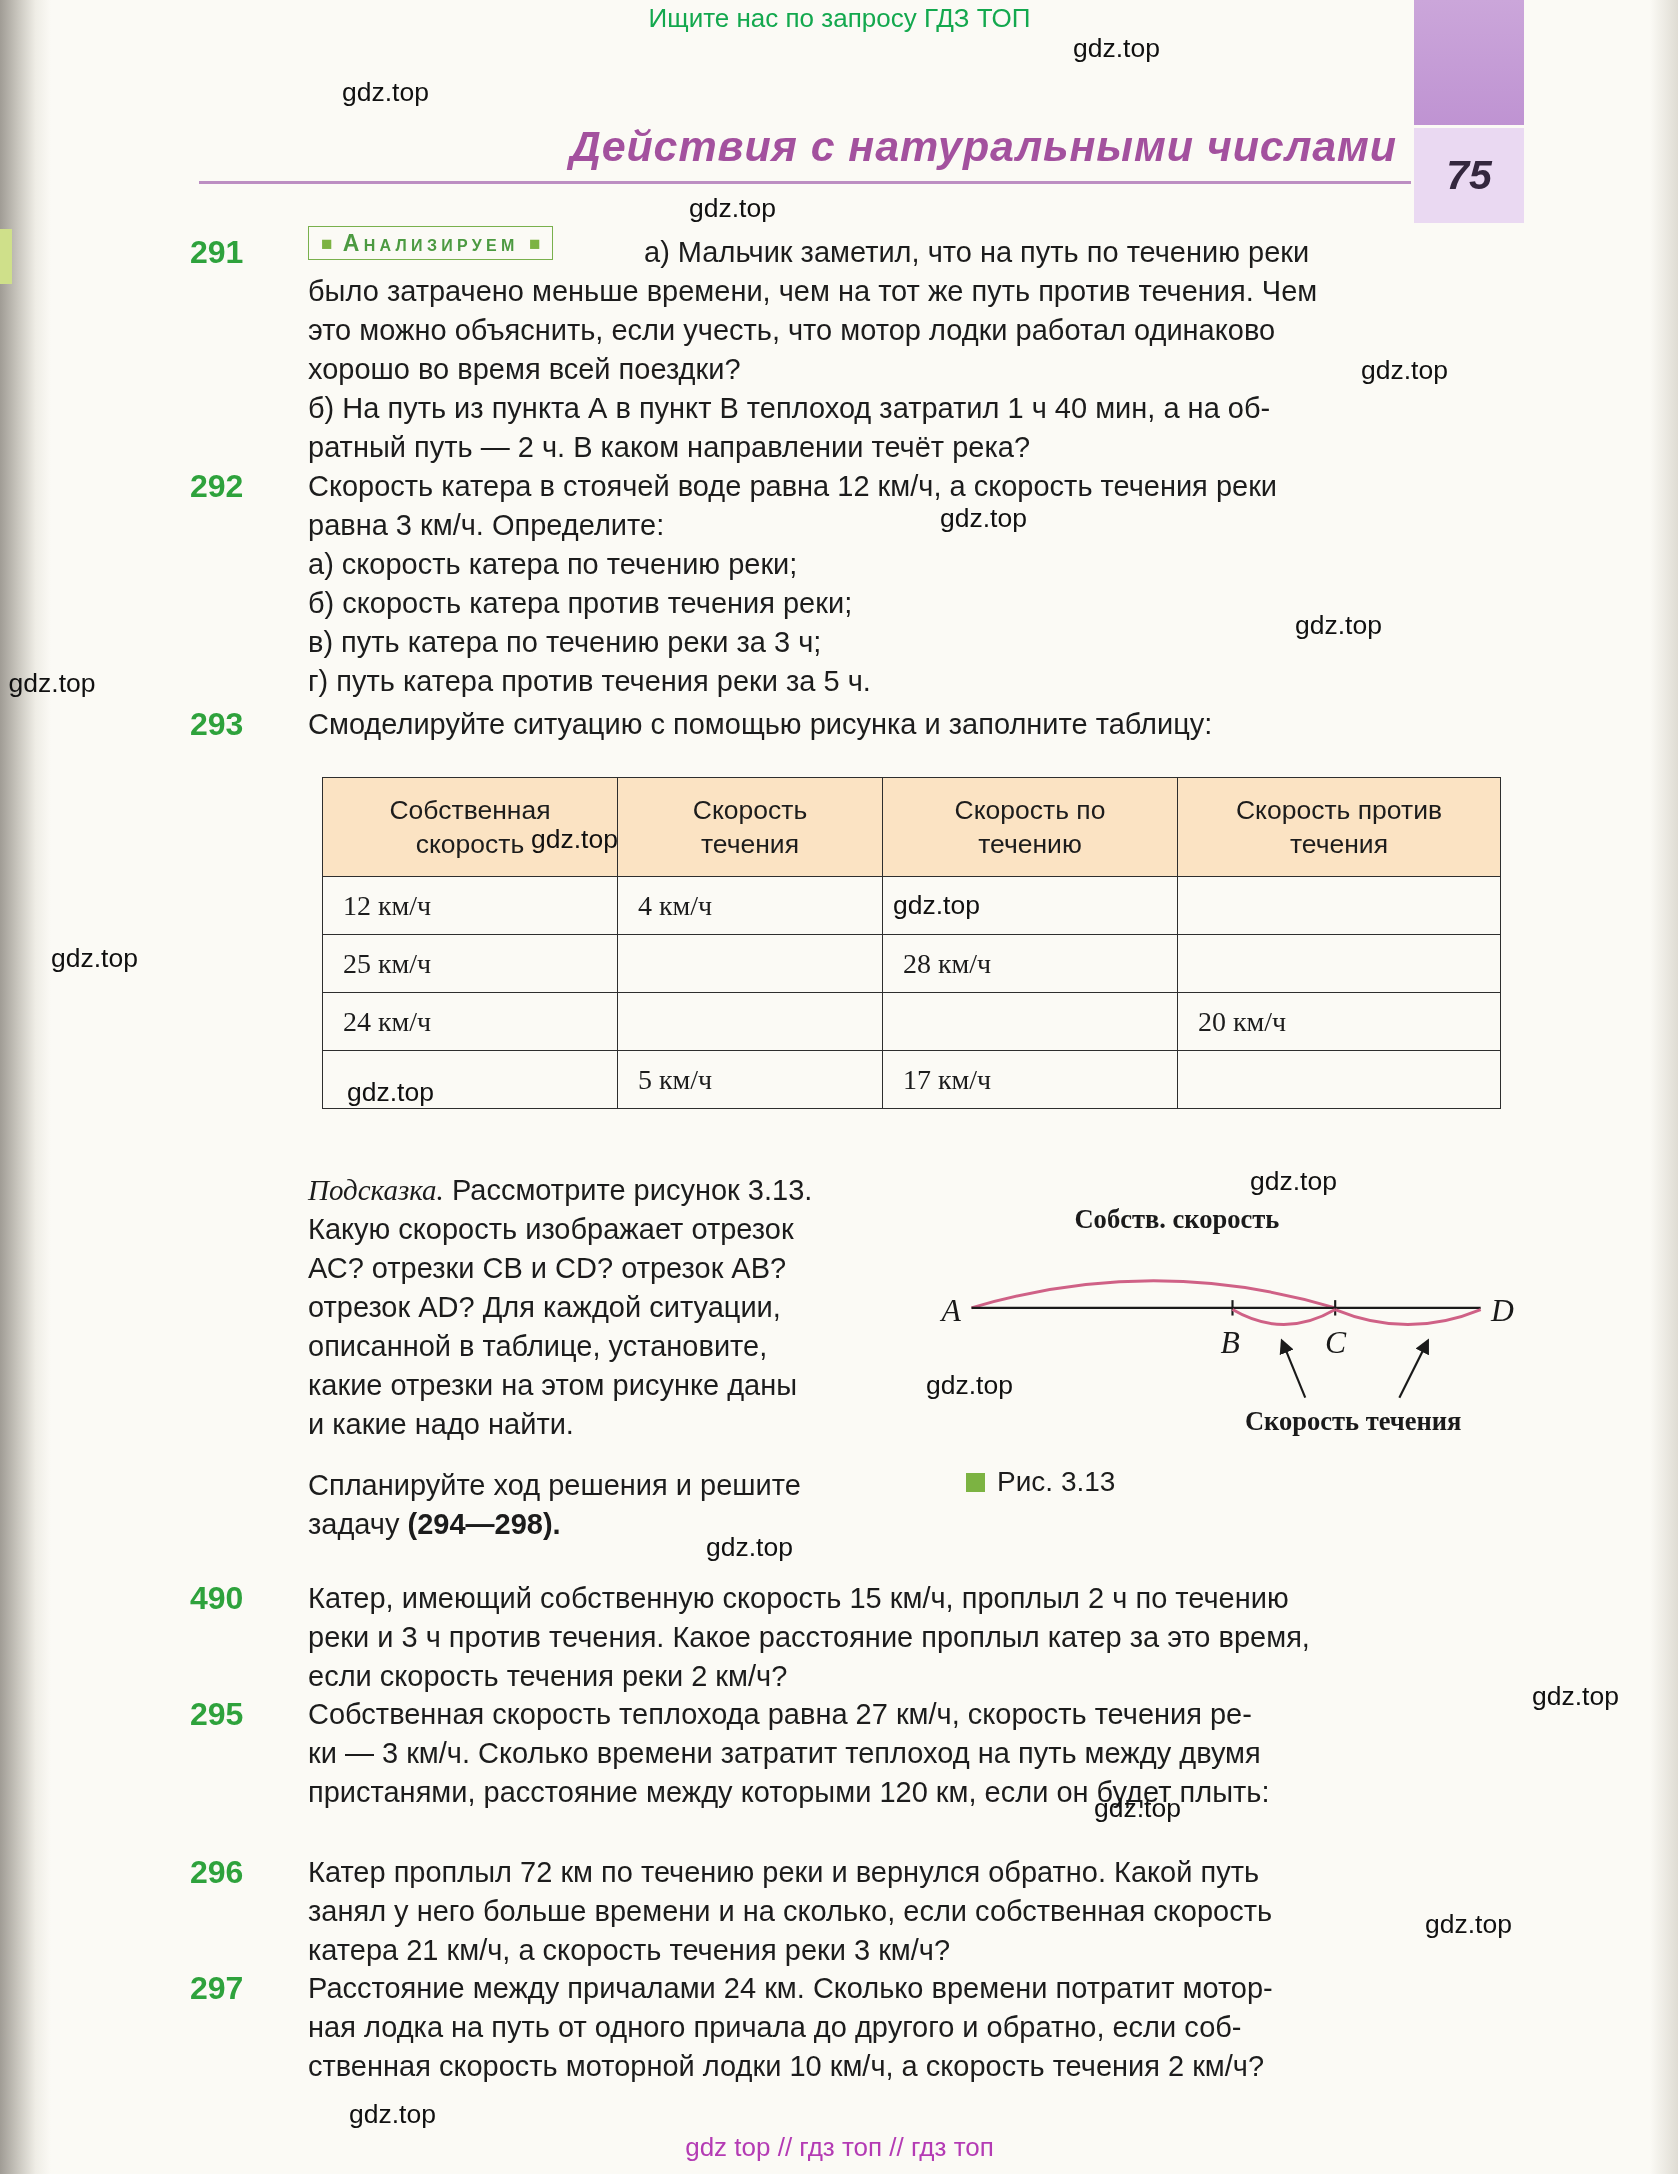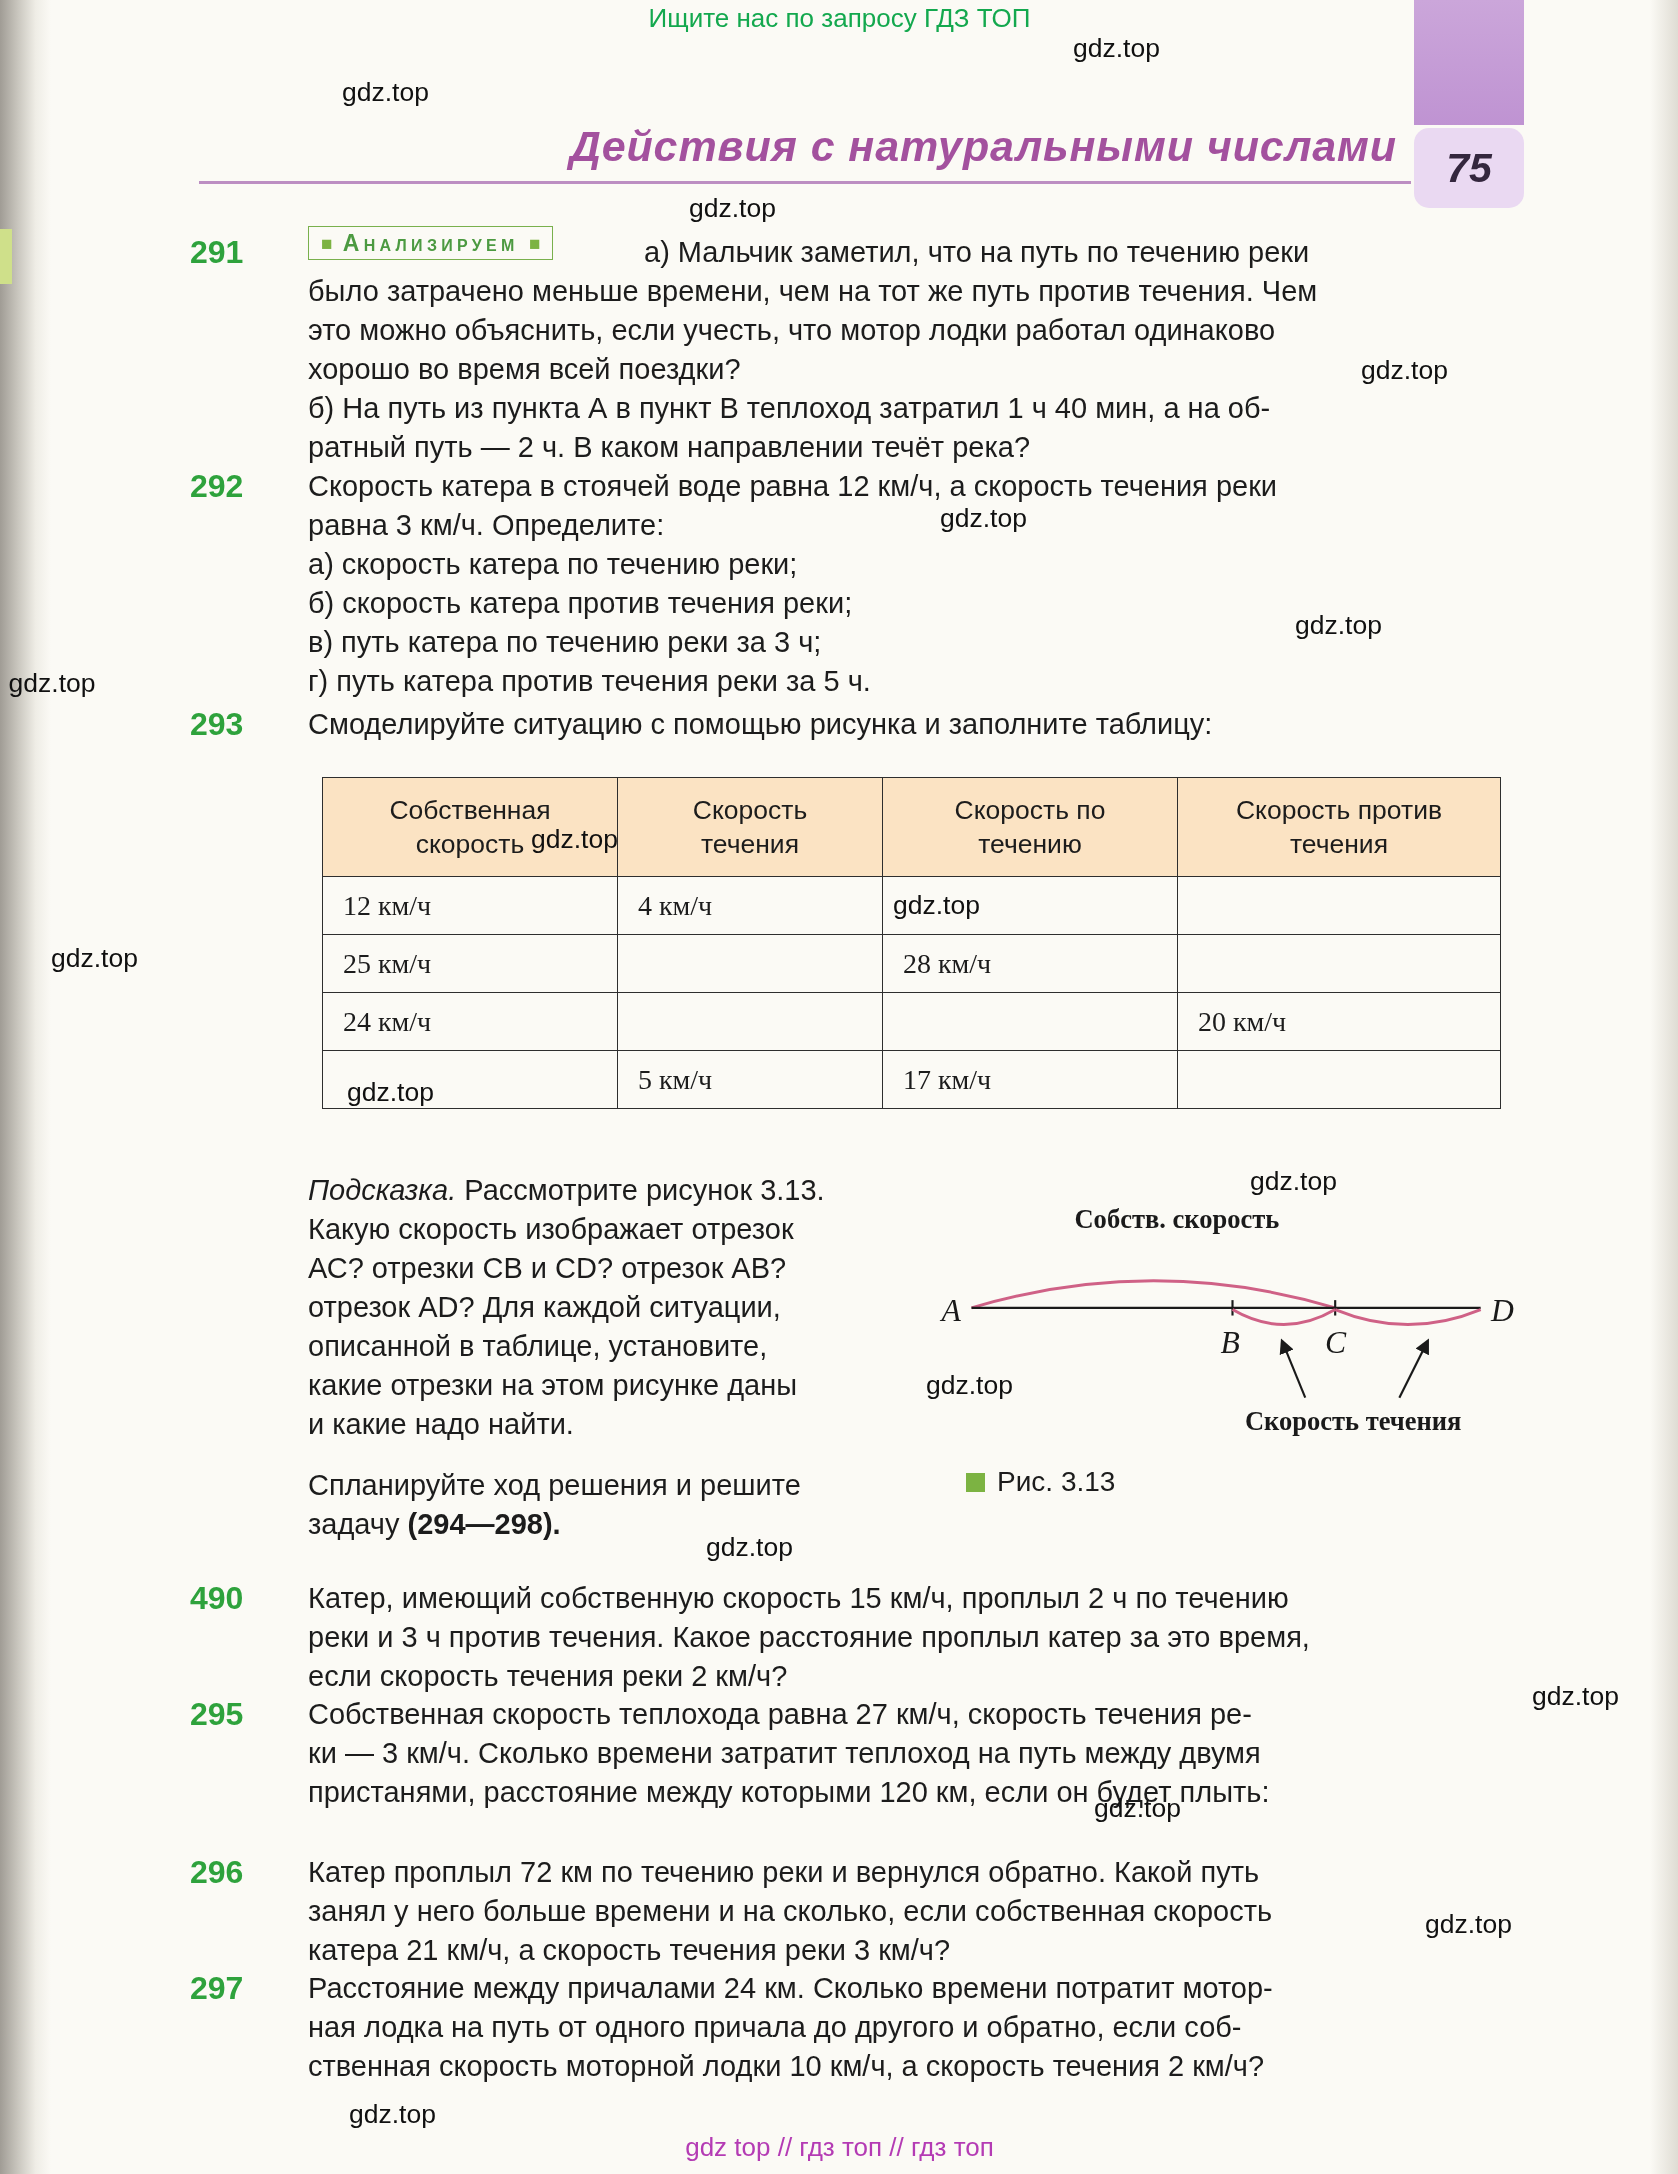--- a/index.html
+++ b/index.html
@@ -18,22 +18,22 @@
   .wm { position:absolute; font-size:26.5px; color:#101010; z-index:6; white-space:nowrap; }
   .wm-top { position:absolute; top:3.4px; left:0; right:0; text-align:center; color:#13a84e; font-size:26px; z-index:6; }
   .wm-bottom { position:absolute; top:2132px; left:0; right:0; text-align:center; color:#b43bb4; font-size:26px; z-index:6; }
 
   
   .header-title { position:absolute; top:122px; left:514px; width:883px; text-align:right;
     font-size:43px; font-weight:700; font-style:italic; color:#a3519e; letter-spacing:0.9px; }
   .header-rule { position:absolute; left:199px; top:181px; width:1212px; height:3.4px; background:#bc8ec2; }
   .corner-block { position:absolute; left:1414px; top:0; width:110px; height:125px;
     background:linear-gradient(180deg,#cba6da,#bf93d2); }
-  .pagenum-box { position:absolute; left:1414px; top:128px; width:110px; height:80px; background:#ead9f2;
-    display:flex; align-items:center; justify-content:center;border-radius:15px; }
+  .pagenum-box { position:absolute; left:1414px; top:128px; width:110px; height:95px; background:#ead9f2;
+    display:flex; align-items:center; justify-content:center; }
   .pagenum { font-size:41px; font-weight:700; font-style:italic; color:#34273e; }
 
   
   .problem { position:absolute; left:0; width:1679px; }
   .pnum { position:absolute; left:190px; top:0.9px; width:86px; font-size:32px; font-weight:700; color:#2ea23c; }
   .ptext { margin-left:308px; width:1175px; font-size:29px; line-height:39px; }
   .tline { height:39px; white-space:nowrap; }
   .indent-first .tline:first-child { text-indent:336px; }
 
   
@@ -44,21 +44,21 @@
 
   
   .speed-table { position:absolute; left:322px; top:777px; width:1179px; border-collapse:collapse; table-layout:fixed; z-index:1; }
   .speed-table th, .speed-table td { border:1.7px solid #2e2e2e; }
   .speed-table th { background:#fbe3c3; font-weight:400; font-size:26.5px; line-height:34px; text-align:center;
     vertical-align:middle; height:99px; padding:0 24px; }
   .speed-table td { height:58px; font-family:"Liberation Serif",serif; font-size:28px; padding-left:20px; vertical-align:middle; }
 
   
   .hint { position:absolute; left:308px; top:1171px; width:638px; font-size:29px; line-height:39px; }
-  .hint .lead { font-style:italic; }
+  .hint .lead { font-style:italic;font-family:Liberation Serif, serif; }
   .plan { position:absolute; left:308px; top:1466px; width:638px; font-size:29px; line-height:39px; }
   .plan .bold { font-weight:700; }
 
   
   .figure { position:absolute; left:933px; top:1192px; width:599px; height:283px; }
   .fig-caption { position:absolute; left:966px; top:1466px; display:flex; align-items:center; gap:12px;
     font-size:28px; font-weight:400; }
   .fig-caption .sq { width:19px; height:19px; background:#7cb342; flex:0 0 auto; }
 </style>
 </head>

